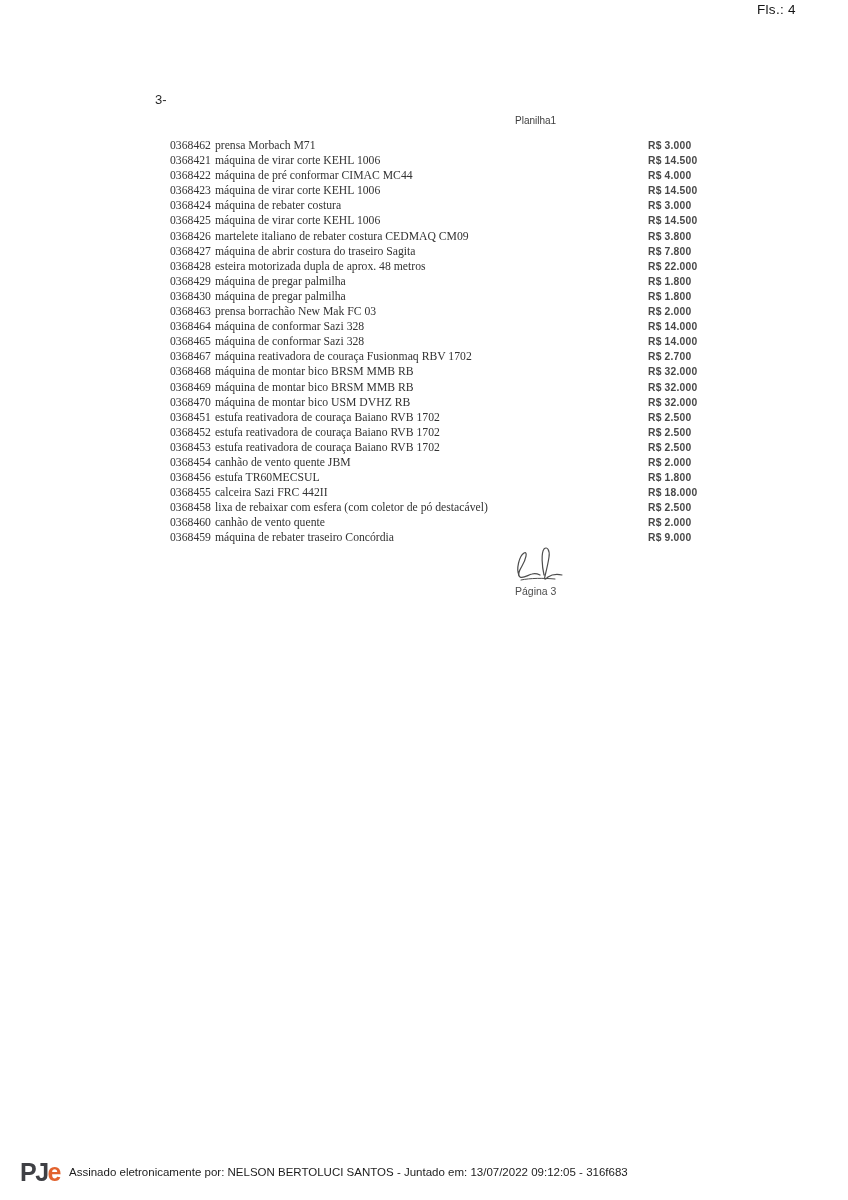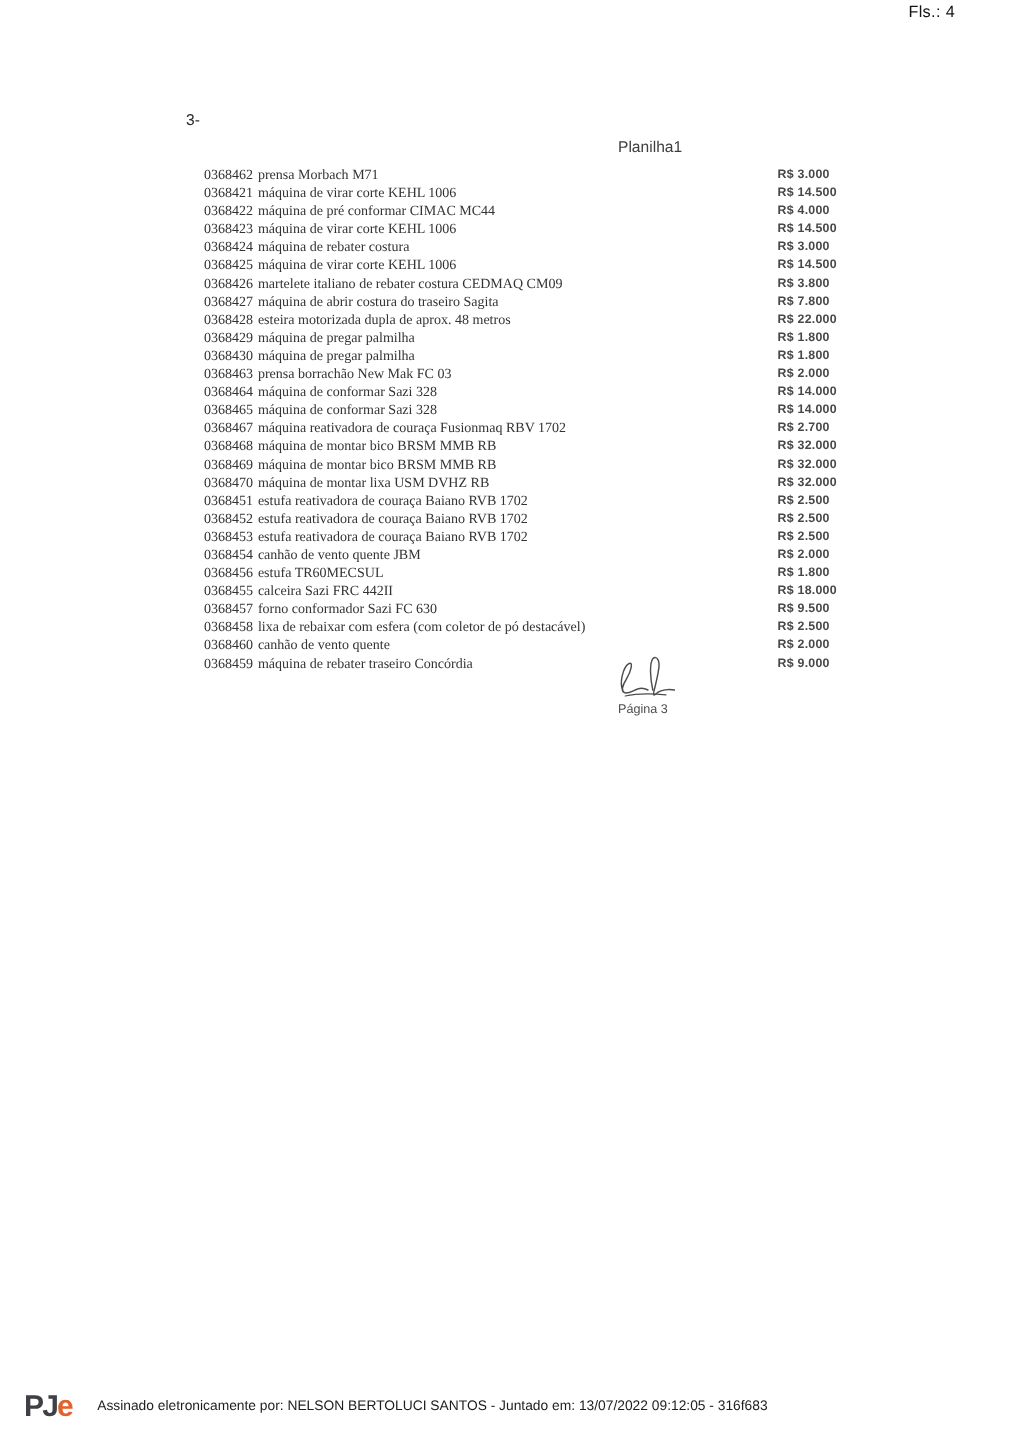--- a/index.html
+++ b/index.html
@@ -23,21 +23,21 @@
     position: absolute;
     top: 92px;
     left: 155px;
     font-size: 13px;
     color: #2a2a2a;
   }
   .sheet-title {
     position: absolute;
     top: 115px;
     left: 515px;
-    font-size: 13px;
+    font-size: 10px;
     color: #3d3d3d;
   }
   .table {
     position: absolute;
     left: 170px;
     top: 139px;
     width: 540px;
   }
   .row {
     position: relative;
@@ -69,21 +69,21 @@
     top: 585px;
     font-size: 10.5px;
     color: #4e4e4e;
   }
   .footer {
     position: absolute;
     left: 20px;
     top: 1158px;
     display: flex;
     align-items: center;
-    gap: 21px;
+    gap: 9px;
   }
   .logo {
     font-weight: 800;
     font-size: 25px;
     letter-spacing: -1.5px;
     line-height: 1;
     padding-top: 2px;
   }
   .footer-text {
     font-size: 11.5px;
@@ -182,21 +182,21 @@
       <span class="code">0368468</span><span class="desc">máquina de montar bico BRSM MMB RB</span>
       <span class="price">R$ 32.000</span>
     </div>
 
     <div class="row">
       <span class="code">0368469</span><span class="desc">máquina de montar bico BRSM MMB RB</span>
       <span class="price">R$ 32.000</span>
     </div>
 
     <div class="row">
-      <span class="code">0368470</span><span class="desc">máquina de montar lixa USM DVHZ RB</span>
+      <span class="code">0368470</span><span class="desc">máquina de montar bico USM DVHZ RB</span>
       <span class="price">R$ 32.000</span>
     </div>
 
     <div class="row">
       <span class="code">0368451</span><span class="desc">estufa reativadora de couraça Baiano RVB 1702</span>
       <span class="price">R$ 2.500</span>
     </div>
 
     <div class="row">
       <span class="code">0368452</span><span class="desc">estufa reativadora de couraça Baiano RVB 1702</span>
@@ -216,24 +216,20 @@
     <div class="row">
       <span class="code">0368456</span><span class="desc">estufa TR60MECSUL</span>
       <span class="price">R$ 1.800</span>
     </div>
 
     <div class="row">
       <span class="code">0368455</span><span class="desc">calceira Sazi FRC 442II</span>
       <span class="price">R$ 18.000</span>
     </div>
 
-    <div class="row">
-      <span class="code">0368457</span><span class="desc">forno conformador Sazi FC 630</span>
-      <span class="price">R$ 9.500</span>
-    </div>
 
     <div class="row">
       <span class="code">0368458</span><span class="desc">lixa de rebaixar com esfera (com coletor de pó destacável)</span>
       <span class="price">R$ 2.500</span>
     </div>
 
     <div class="row">
       <span class="code">0368460</span><span class="desc">canhão de vento quente</span>
       <span class="price">R$ 2.000</span>
     </div>

